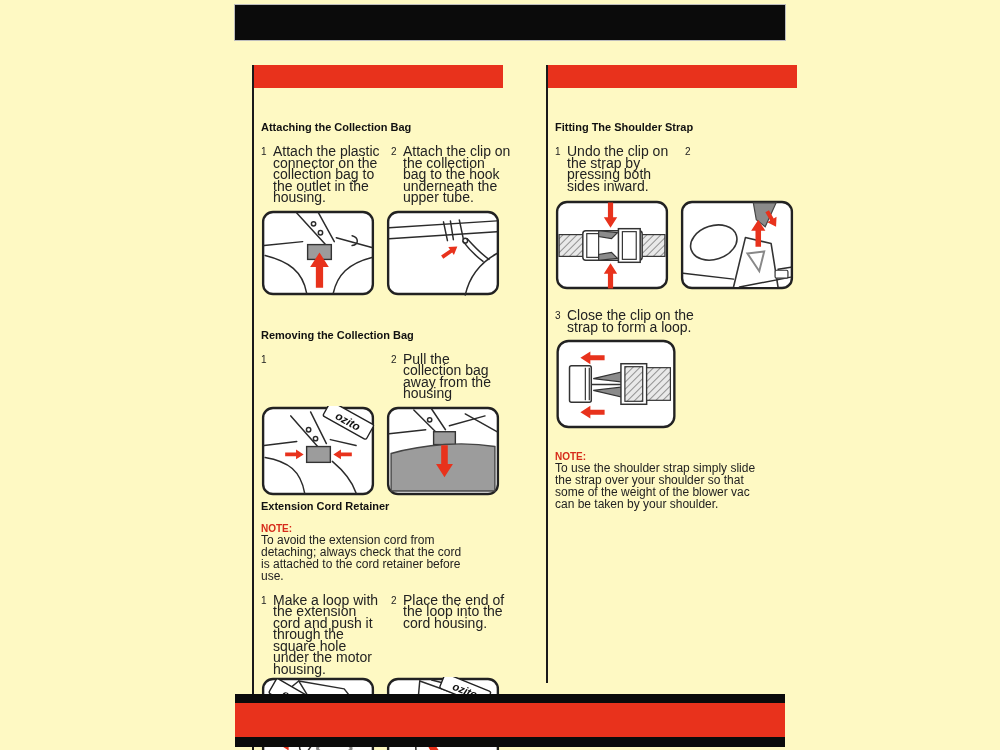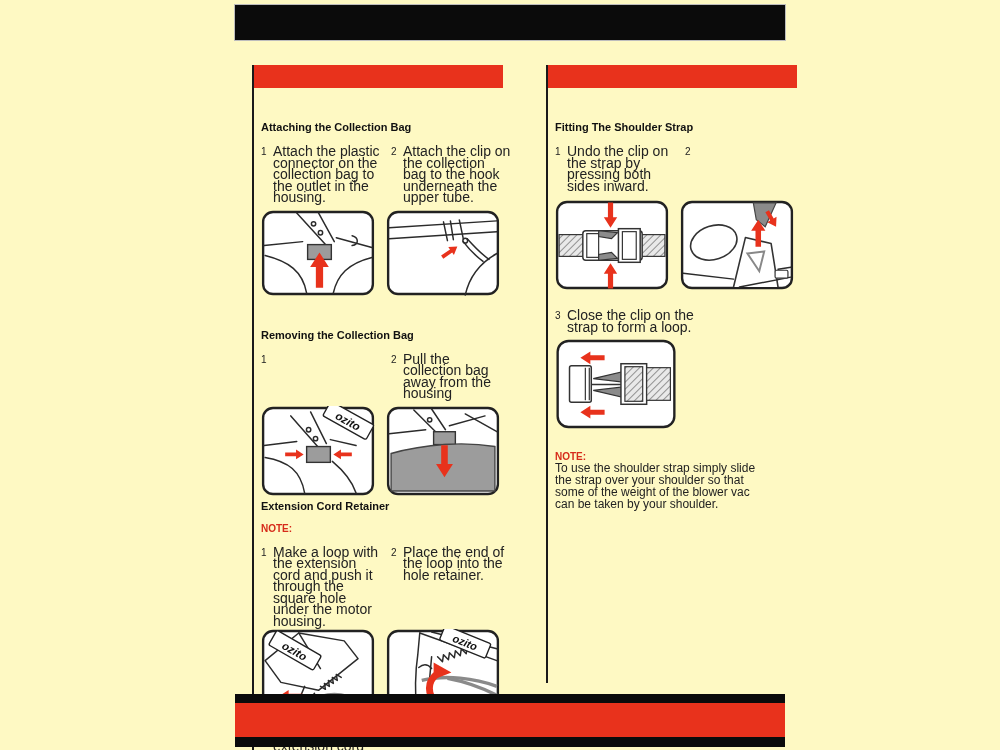--- a/index.html
+++ b/index.html
@@ -152,30 +152,31 @@
           <g fill="#e8321c" transform="translate(59,72) rotate(180) scale(0.95)">
             <polygon points="0,0 -9,14 -3.5,14 -3.5,34 3.5,34 3.5,14 9,14"></polygon>
           </g>
         </svg>
       </div>
 
       <div class="h-title" style="margin-top:4px;">Extension Cord Retainer</div>
 
       <div class="note-row" style="margin-top:11px;">
         <span class="note-label">NOTE:</span>
+        <span class="note-text" style="width:205px;">To avoid the extension cord from detaching; always check that the cord is attached to the cord retainer before use.</span>
       </div>
 
       <div class="steps-row">
         <div class="step">
           <span class="step-num">1</span>
           <span class="step-text">Make a loop with the extension cord and push it through the square hole under the motor housing.</span>
         </div>
         <div class="step">
           <span class="step-num">2</span>
-          <span class="step-text">Place the end of the loop into the hole retainer.</span>
+          <span class="step-text">Place the end of the loop into the cord housing.</span>
         </div>
       </div>
 
       <div class="imgs-row" style="margin-top:2px;">
 
         <svg class="illus" width="114" height="88" viewBox="0 0 115 89">
           <rect x="2" y="2" width="111" height="85" rx="10" fill="#fff" stroke="#222" stroke-width="2.4"></rect>
           <g fill="none" stroke="#2b2b2b" stroke-width="1.5" stroke-linecap="round" stroke-linejoin="round">
             <path d="M4,32 L38,4 L84,12 L98,30 L58,62 L20,54 Z"></path>
             <path d="M38,4 L60,40"></path>

